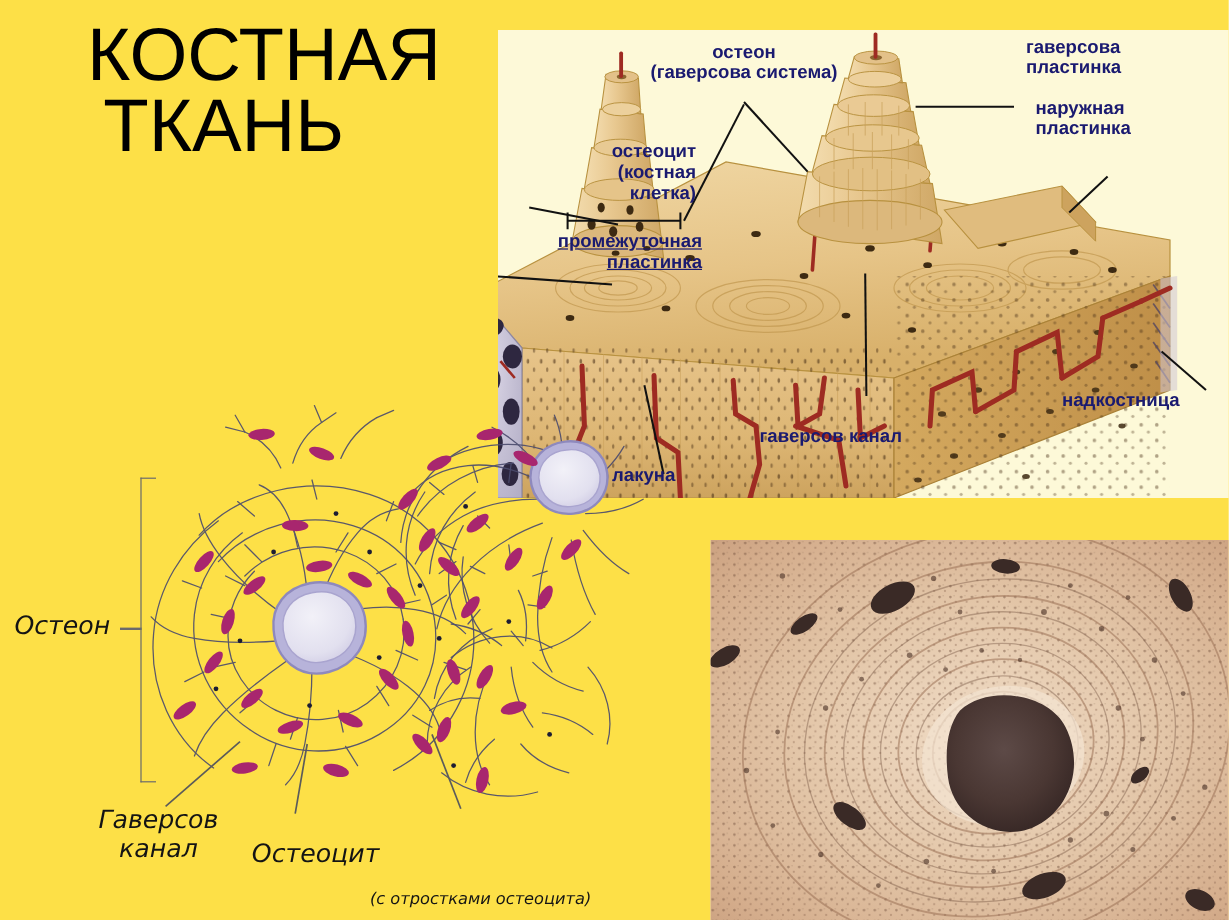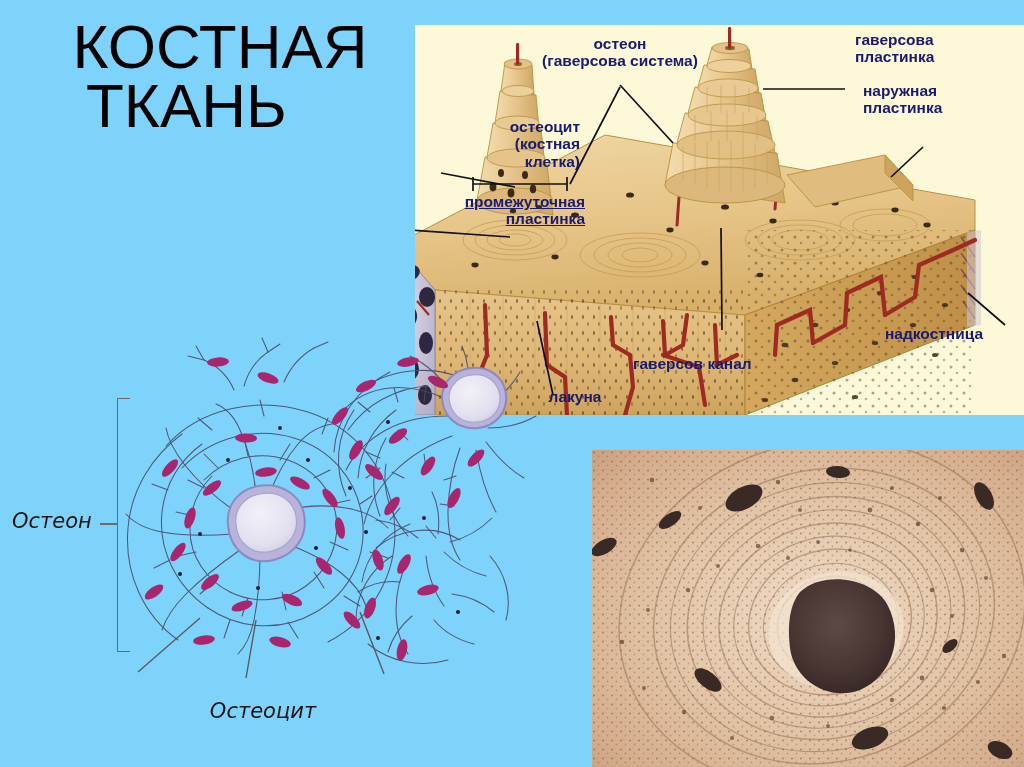--- a/index.html
+++ b/index.html
@@ -3,21 +3,21 @@
 <meta charset="utf-8">
 <style>
   html,body{margin:0;padding:0;}
   body{
     width:1024px;height:767px;
     background:#ffffff;
     font-family:"Liberation Sans", sans-serif;
     overflow:hidden;
     position:relative;
   }
-  .slide{position:absolute;left:0;top:0;width:1024px;height:767px;background:#7dd3fc;}
+  .slide{position:absolute;left:0;top:0;width:1024px;height:767px;background:#fde047;}
 
   
   .title{
     position:absolute;left:40px;top:18px;width:360px;
     text-align:center;
     font-family:"Liberation Sans", sans-serif;
     font-size:62px;line-height:0.95;
     font-weight:400;
     color:#000;
     letter-spacing:0px;
@@ -339,21 +339,21 @@
     <div class="lbl l" style="left:440px;top:6px;width:170px;">гаверсова
 пластинка</div>
 
     <div class="lbl l" style="left:448px;top:57px;width:170px;">наружная
 пластинка</div>
 
     <div class="lbl l" style="left:470px;top:300px;width:150px;">надкостница</div>
 
     <div class="lbl l" style="left:218px;top:330px;width:190px;">гаверсов канал</div>
 
-    <div class="lbl l" style="left:95px;top:363px;width:130px;text-align:center;">лакуна</div>
+    <div class="lbl l" style="left:95px;top:363px;width:130px;">лакуна</div>
   </div>
 
   <div class="micro">
     <svg viewBox="0 0 432 317" width="432" height="317">
       <defs>
         <radialGradient id="mBase" cx="0.52" cy="0.52" r="0.78">
           <stop offset="0%" stop-color="#f0dcc6"></stop>
           <stop offset="45%" stop-color="#e3c6a8"></stop>
           <stop offset="80%" stop-color="#d5ae8d"></stop>
           <stop offset="100%" stop-color="#c79c7b"></stop>
@@ -631,18 +631,21 @@
       <path d="M92,298 L30,352"></path>
       <path d="M148,300 L138,358"></path>
       <path d="M252,292 L276,354"></path>
     </g>
   </svg>
 
   <div class="bracket" style="left:117px;top:398px;width:12px;height:252px;"></div>
   <div class="tick" style="left:100px;top:523px;width:18px;"></div>
   <div class="hand l" style="left:12px;top:510px;width:100px;">Остеон</div>
 
+  <div class="hand c" style="left:62px;top:672px;width:140px;">Гаверсов
+канал</div>
 
   <div class="hand c" style="left:198px;top:700px;width:130px;">Остеоцит</div>
 
 
+  <div class="hand small c" style="left:268px;top:742px;width:265px;">(с отростками остеоцита)</div>
 
 </div>
 
 </body></html>

